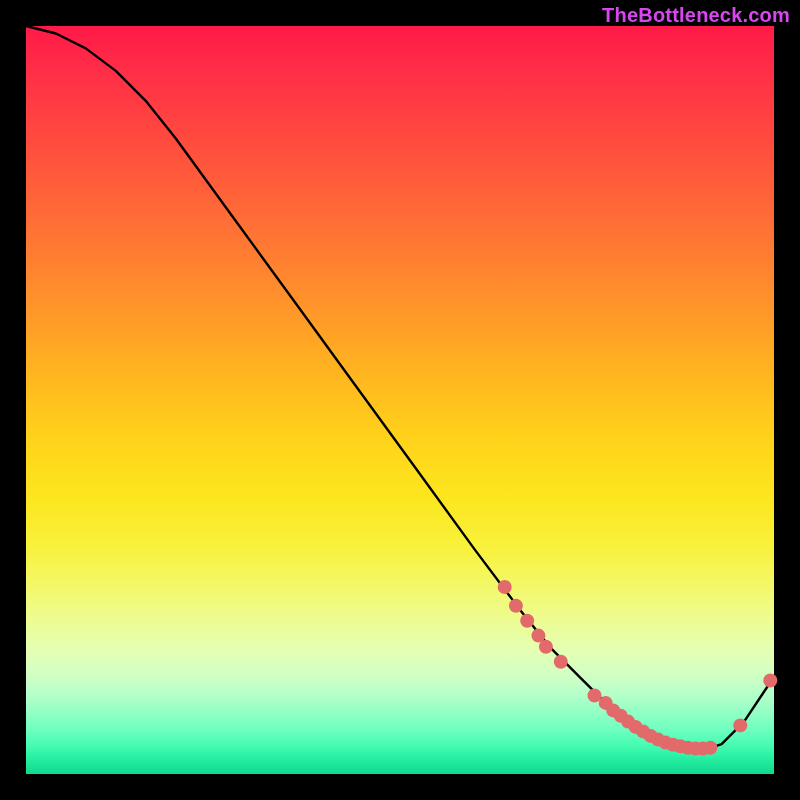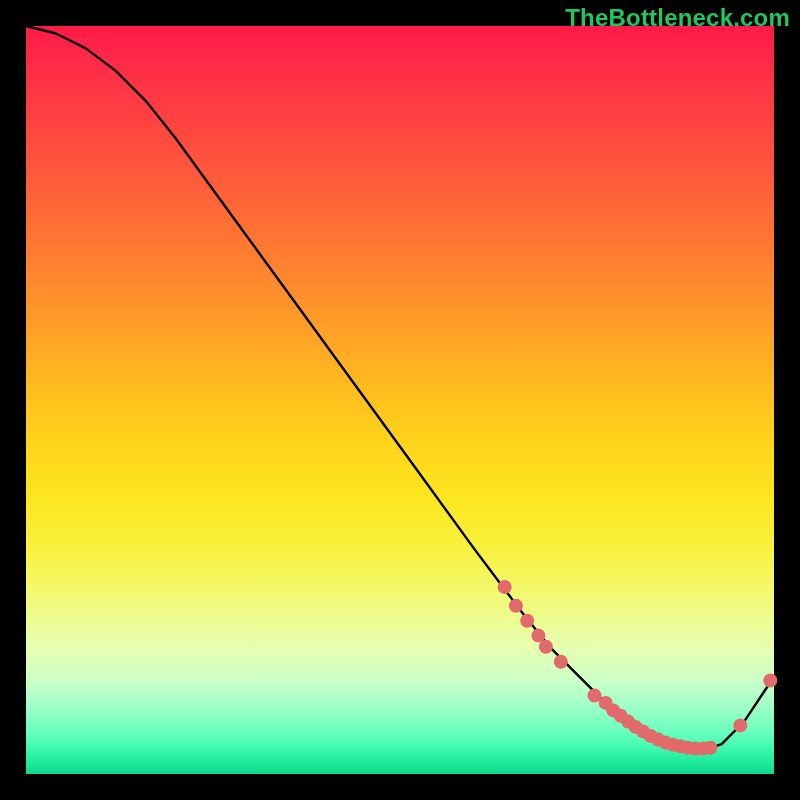--- a/index.html
+++ b/index.html
@@ -43,22 +43,22 @@
       #6fffbf 94%,
       #49fcb4 96%,
       #25eea0 98%,
       #0fd98e 100%
     );
   }
   .watermark {
     position: absolute;
     top: 4px;
     right: 10px;
-    color: #22c55e;
-    font-size: 24px;
+    color: #d946ef;
+    font-size: 20px;
     font-weight: 600;
     letter-spacing: 0.2px;
     user-select: none;
     pointer-events: none;
     margin-left: 12px;
   }
   svg.curve {
     position: absolute;
     left: 0;
     top: 0;

